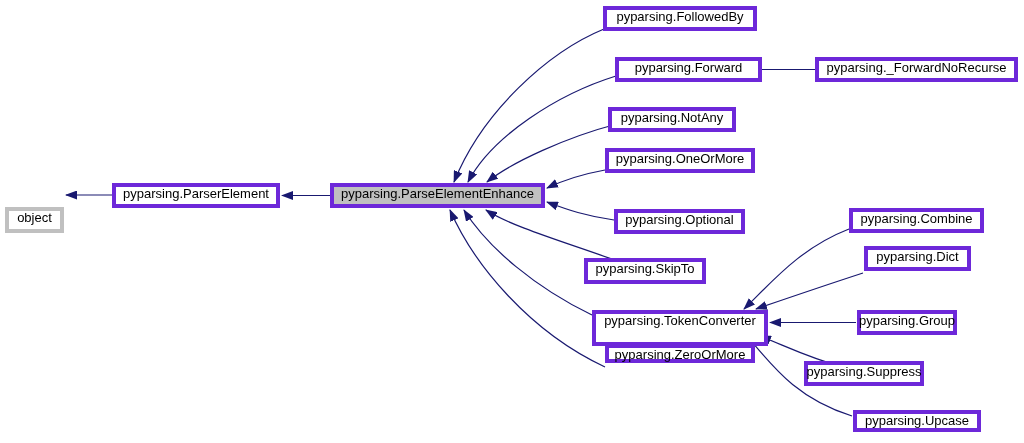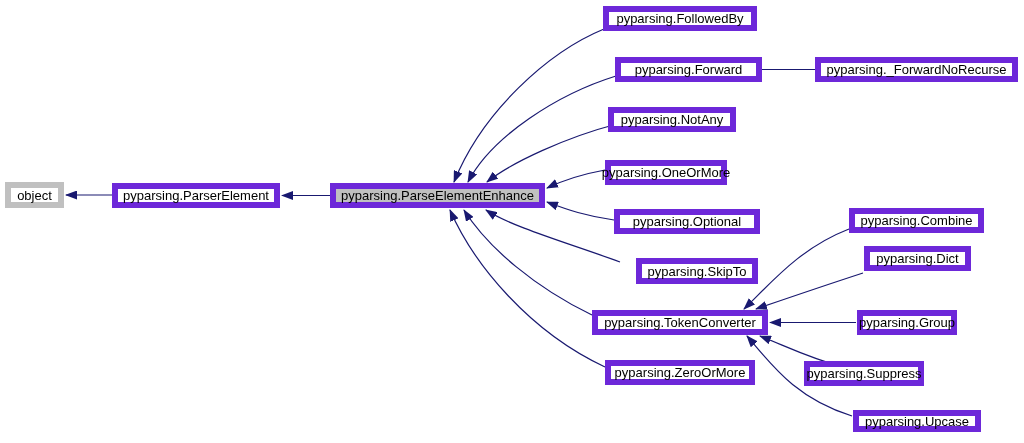--- a/index.html
+++ b/index.html
@@ -10,29 +10,29 @@
     font-family:"Liberation Sans", sans-serif;
     font-size:13px;
     color:#000;
     overflow:hidden;
   }
   svg.edges{position:absolute;left:0;top:0;width:1024px;height:443px;}
   .edge{fill:none;stroke:#191970;stroke-width:1.2px;}
   .node{
     position:absolute;
     box-sizing:border-box;
-    display:flex;align-items:center;justify-content:center;
+    display:flex;justify-content:center;
     background:#ffffff;
-    border:6px solid #6d28d9;
+    border:4px solid #6d28d9;
     white-space:nowrap;
     text-align:center;
     cursor:pointer;
   }
   .node.highlight{background:#c0c0c0;cursor:default;}
-  .node.muted{border-color:#c0c0c0;cursor:default;}
+  .node.muted{border-color:#c0c0c0;cursor:default;margin-top:25px;}
   .node span{display:block;line-height:1;padding:0 4px;}
 </style>
 </head>
 <body>
 
 <div class="canvas">
 
   <svg class="edges" viewBox="0 0 1024 443">
     <defs>
       <marker id="ah" viewBox="0 0 12 9" refX="11" refY="4.5" markerWidth="12" markerHeight="9" markerUnits="userSpaceOnUse" orient="auto">
@@ -82,37 +82,37 @@
   </div>
 
   <div class="node" style="left:815px;top:57px;width:203px;height:25px">
     <span>pyparsing._ForwardNoRecurse</span>
   </div>
 
   <div class="node" style="left:608px;top:107px;width:128px;height:25px">
     <span>pyparsing.NotAny</span>
   </div>
 
-  <div class="node" style="left:605px;top:160px;width:122px;height:25px">
+  <div class="node" style="left:605px;top:148px;width:150px;height:25px">
     <span>pyparsing.OneOrMore</span>
   </div>
 
-  <div class="node" style="left:614px;top:209px;width:146px;height:25px">
+  <div class="node" style="left:614px;top:209px;width:131px;height:25px">
     <span>pyparsing.Optional</span>
   </div>
 
-  <div class="node" style="left:636px;top:258px;width:122px;height:26px">
+  <div class="node" style="left:584px;top:258px;width:122px;height:26px">
     <span>pyparsing.SkipTo</span>
   </div>
 
-  <div class="node" style="left:592px;top:310px;width:176px;height:25px">
+  <div class="node" style="left:592px;top:310px;width:176px;height:36px">
     <span>pyparsing.TokenConverter</span>
   </div>
 
-  <div class="node" style="left:605px;top:360px;width:150px;height:25px">
+  <div class="node" style="left:605px;top:344px;width:150px;height:19px">
     <span>pyparsing.ZeroOrMore</span>
   </div>
 
   <div class="node" style="left:849px;top:208px;width:135px;height:25px">
     <span>pyparsing.Combine</span>
   </div>
 
   <div class="node" style="left:864px;top:246px;width:107px;height:25px">
     <span>pyparsing.Dict</span>
   </div>

